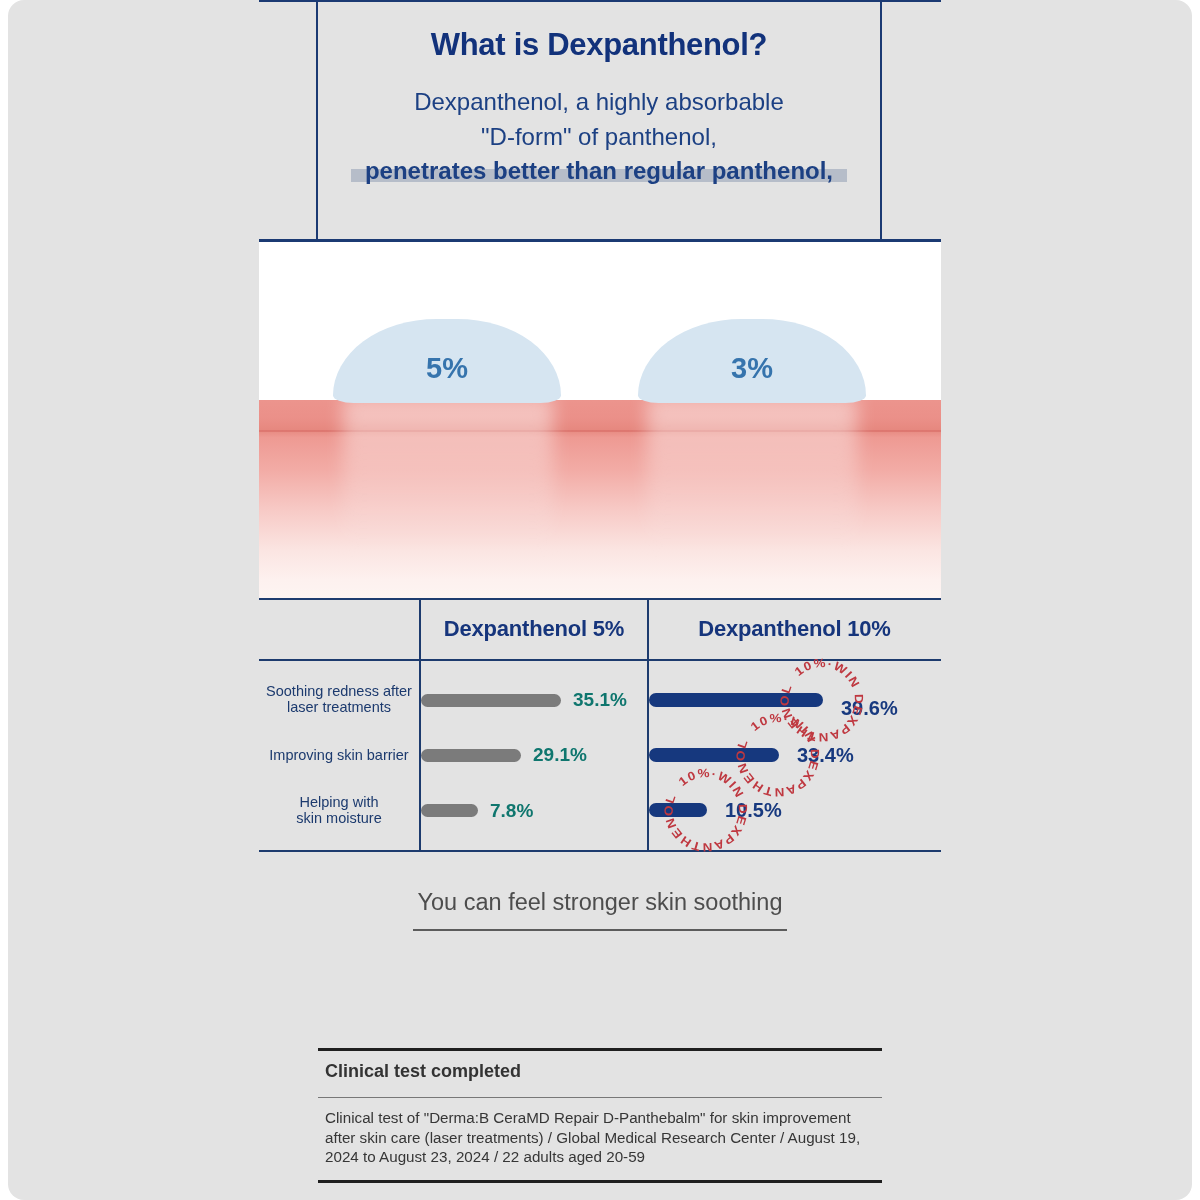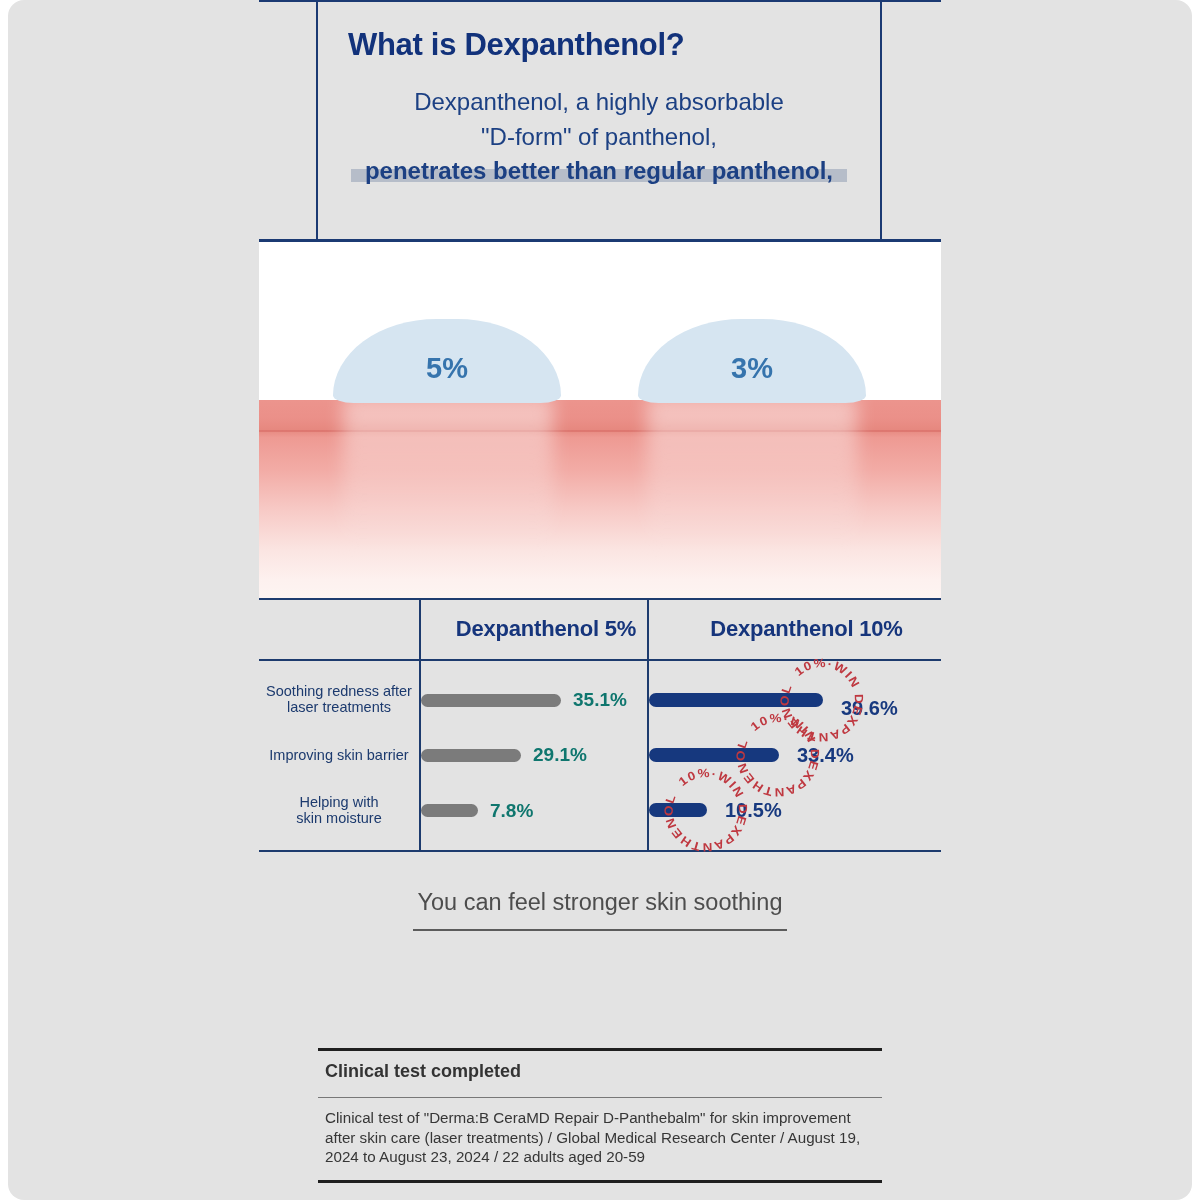--- a/index.html
+++ b/index.html
@@ -5,21 +5,21 @@
   html,body{margin:0;padding:0;background:#ffffff;}
   .stage{position:relative;width:1200px;height:1200px;overflow:hidden;
          font-family:"Liberation Sans", sans-serif;background:#ffffff;}
   .panel{position:absolute;left:8px;right:8px;top:0;bottom:0;background:#e3e3e3;border-radius:16px;}
 
   
   .topline{position:absolute;left:259px;top:0;width:682px;height:2px;background:#1b3a73;}
   .introbox{position:absolute;left:316px;top:0;width:566px;height:239px;
             border-left:2px solid #1b3a73;border-right:2px solid #1b3a73;box-sizing:border-box;}
   .intro-title{position:absolute;left:316px;top:24px;width:566px;height:42px;line-height:42px;
-               font-size:31px;font-weight:bold;color:#12327b;letter-spacing:-.3px;padding-left:32px;}
+               text-align:center;font-size:31px;font-weight:bold;color:#12327b;letter-spacing:-.3px;}
   .intro-par{position:absolute;left:296px;top:85px;width:606px;text-align:center;
              font-size:24px;line-height:34.5px;color:#1c4083;}
   .intro-par .bold{font-weight:bold;}
   .hl{background:linear-gradient(180deg, rgba(0,0,0,0) 46%, #b6bdc9 46%, #b6bdc9 94%, rgba(0,0,0,0) 94%);
       padding:0 14px;}
 
   
   .illu{position:absolute;left:259px;top:239px;width:682px;height:359px;background:#ffffff;
         border-top:3px solid #1b3a73;box-sizing:border-box;overflow:hidden;}
   .skin{position:absolute;left:0;bottom:0;width:682px;height:198px;
@@ -32,21 +32,21 @@
   .drop{position:absolute;bottom:195px;width:228px;height:84px;background:#d6e5f1;
         border-radius:50% 50% 10% 10% / 100% 100% 10% 10%;
         display:flex;align-items:center;justify-content:center;padding-top:14px;box-sizing:border-box;}
   .drop.d1{left:74px;} .drop.d2{left:379px;}
   .drop-label{font-size:29px;font-weight:bold;color:#3674ad;}
 
   
   .hline{position:absolute;left:259px;width:682px;height:2px;background:#1d3b6e;}
   .vline{position:absolute;top:598px;width:2px;height:254px;background:#1d3b6e;}
   .th{position:absolute;top:598px;height:61px;display:flex;align-items:center;justify-content:center;
-      font-size:22px;font-weight:bold;color:#16357c;letter-spacing:-.2px;margin-left:12px;}
+      font-size:22px;font-weight:bold;color:#16357c;letter-spacing:-.2px;}
   .th5{left:421px;width:226px;} .th10{left:649px;width:291px;}
   .rowlab{position:absolute;left:260px;width:158px;text-align:center;
           font-size:14.5px;line-height:16px;color:#1c3a6e;}
   .bar{position:absolute;border-radius:8px;}
   .bar.s5{background:#7b7b7b;height:13px;}
   .bar.s10{background:#16387e;height:14px;}
   .val{position:absolute;height:26px;line-height:26px;}
   .val.s5{font-size:19px;font-weight:600;color:#0f766e;}
   .val.s10{font-size:20px;font-weight:bold;color:#17397f;}
   .stamp{position:absolute;width:92px;height:92px;}

